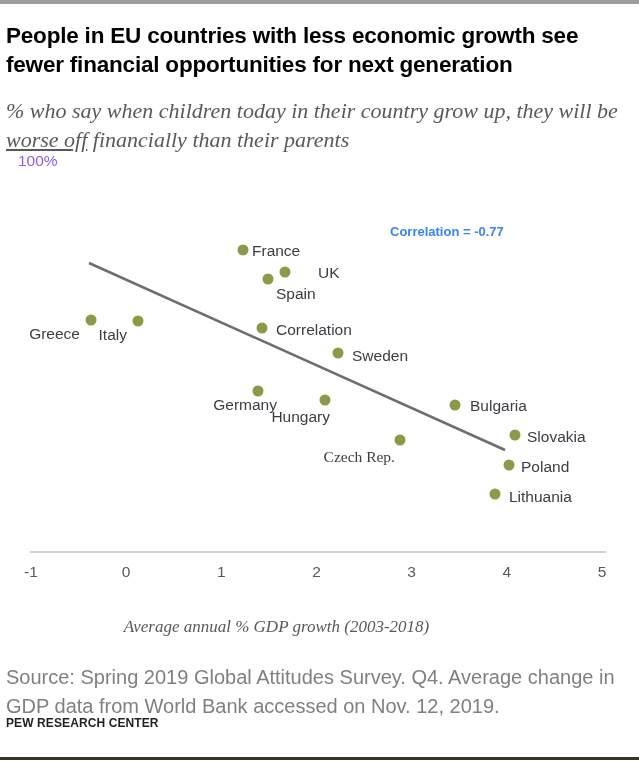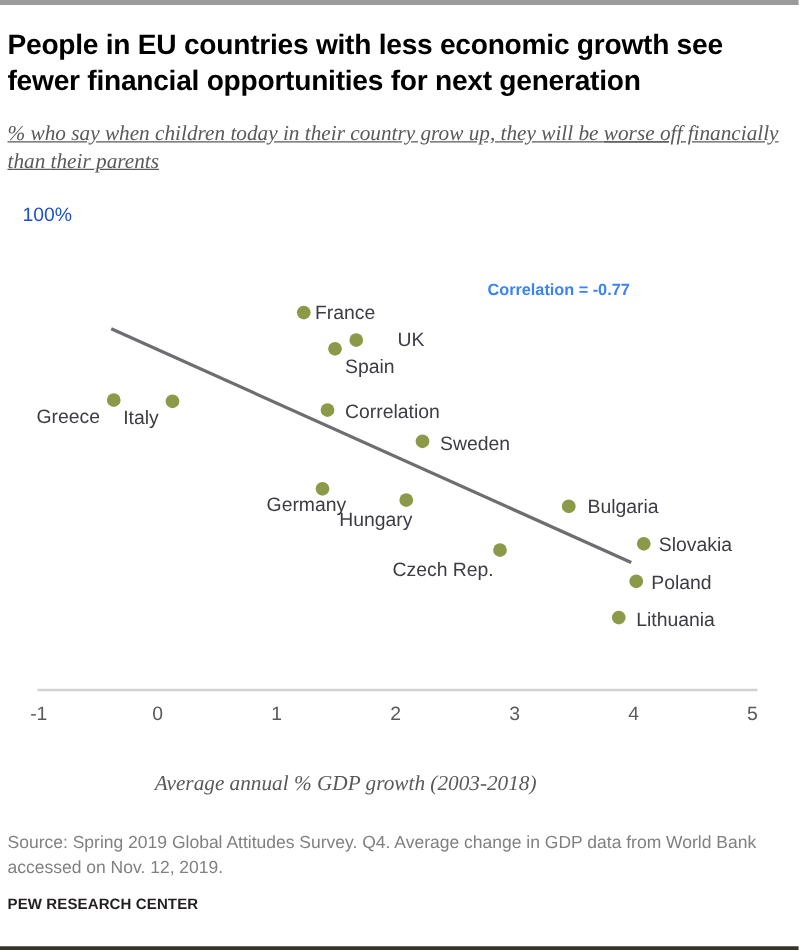--- a/index.html
+++ b/index.html
@@ -19,27 +19,27 @@
   }
 
   .headline{
     position:absolute;left:6px;top:22px;width:612px;
     font-size:22.5px;font-weight:bold;line-height:1.27;
     letter-spacing:-0.2px;color:#000000;
   }
   .subhead{
     position:absolute;left:6px;top:96px;width:625px;
     font-family:"Liberation Serif", serif;
-    font-style:italic;font-size:17px;line-height:1.32;color:#58595b;text-decoration:underline;
+    font-style:italic;font-size:22px;line-height:1.32;color:#58595b;
   }
   .subhead u{text-decoration:underline;}
 
   .y-top-label{
-    position:absolute;left:18px;top:164px;
-    font-size:15.5px;color:#1d4ed8;
+    position:absolute;left:18px;top:152px;
+    font-size:15.5px;color:#8b5cf6;
   }
 
   .corr-label{
     position:absolute;left:390px;top:224px;
     font-size:13px;font-weight:bold;color:#3b82f6;
   }
 
   .plot{
     position:absolute;left:0;top:0;width:639px;height:761px;
     pointer-events:none;
@@ -62,21 +62,21 @@
     transform:translateX(-50%);
   }
   .x-axis-title{
     position:absolute;left:0;top:617px;width:553px;text-align:center;
     font-family:"Liberation Serif", serif;font-style:italic;
     font-size:17px;color:#58595b;
   }
 
   .source{
     position:absolute;left:6px;top:663px;width:618px;
-    font-size:14px;line-height:1.45;color:#808080;
+    font-size:20px;line-height:1.45;color:#808080;
   }
   .pew{
     position:absolute;left:6px;top:716px;
     font-size:12px;font-weight:bold;letter-spacing:0.1px;color:#231f20;
   }
 </style>
 </head>
 <body>
 
 <div class="top-rule"></div>
@@ -106,21 +106,21 @@
     <div class="dot-label" style="top: 273px; left: 299px; margin-left: 19px;">UK</div>
     <div class="dot" style="left: 262px; top: 328px;"></div>
     <div class="dot-label" style="top: 330px; left: 276px;">Correlation</div>
     <div class="dot" style="left: 338px; top: 353px;"></div>
     <div class="dot-label" style="top: 356px; left: 352px;">Sweden</div>
     <div class="dot" style="left: 258px; top: 391px;"></div>
     <div class="dot-label" style="top: 405px; left: 249px; transform: translate(-100%, -50%); margin-left: 28px;">Germany</div>
     <div class="dot" style="left: 325px; top: 400px;"></div>
     <div class="dot-label" style="top: 417px; left: 330px; transform: translate(-100%, -50%);">Hungary</div>
     <div class="dot" style="left: 400px; top: 440px;"></div>
-    <div class="dot-label" style="top: 457px; left: 395px; transform: translate(-100%, -50%);">Czech Rep.</div>
+    <div class="dot-label" style="top: 457px; left: 395px; transform: translate(-100%, -50%); font-family: Liberation Serif, serif;">Czech Rep.</div>
     <div class="dot" style="left: 455px; top: 405px;"></div>
     <div class="dot-label" style="top: 406px; left: 470px;">Bulgaria</div>
     <div class="dot" style="left: 515px; top: 435px;"></div>
     <div class="dot-label" style="top: 437px; left: 527px;">Slovakia</div>
     <div class="dot" style="left: 509px; top: 465px;"></div>
     <div class="dot-label" style="top: 467px; left: 521px;">Poland</div>
     <div class="dot" style="left: 495px; top: 494px;"></div>
     <div class="dot-label" style="top: 497px; left: 509px;">Lithuania</div>
   </div>
 

